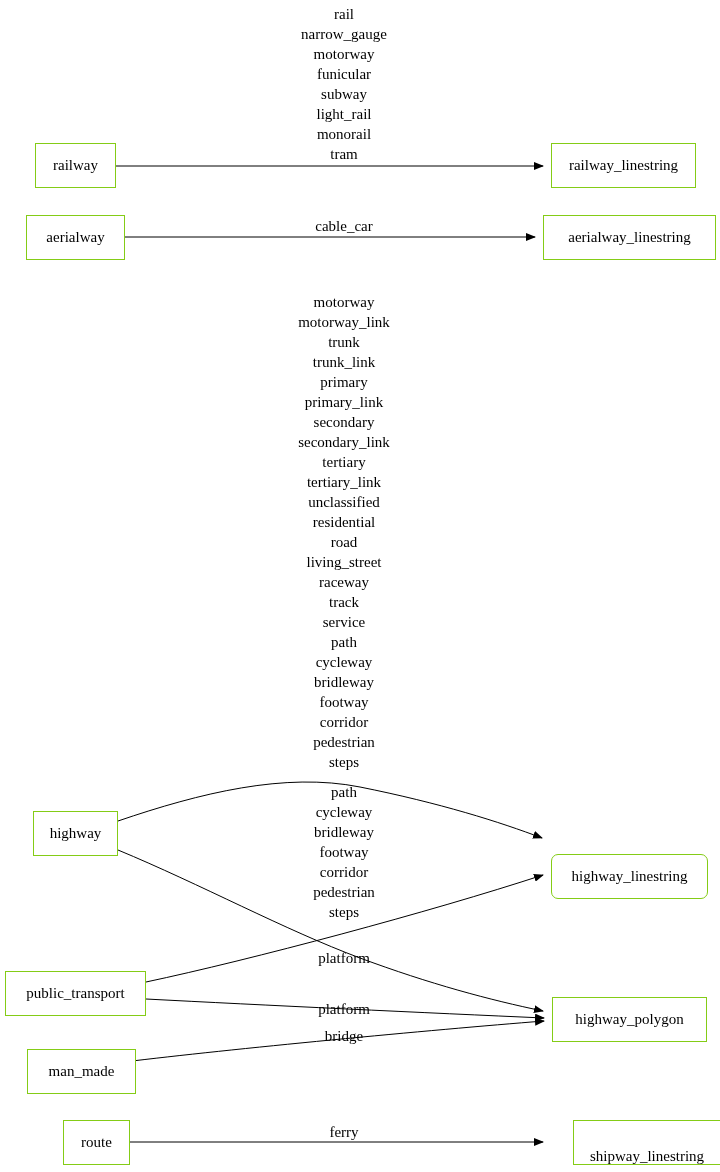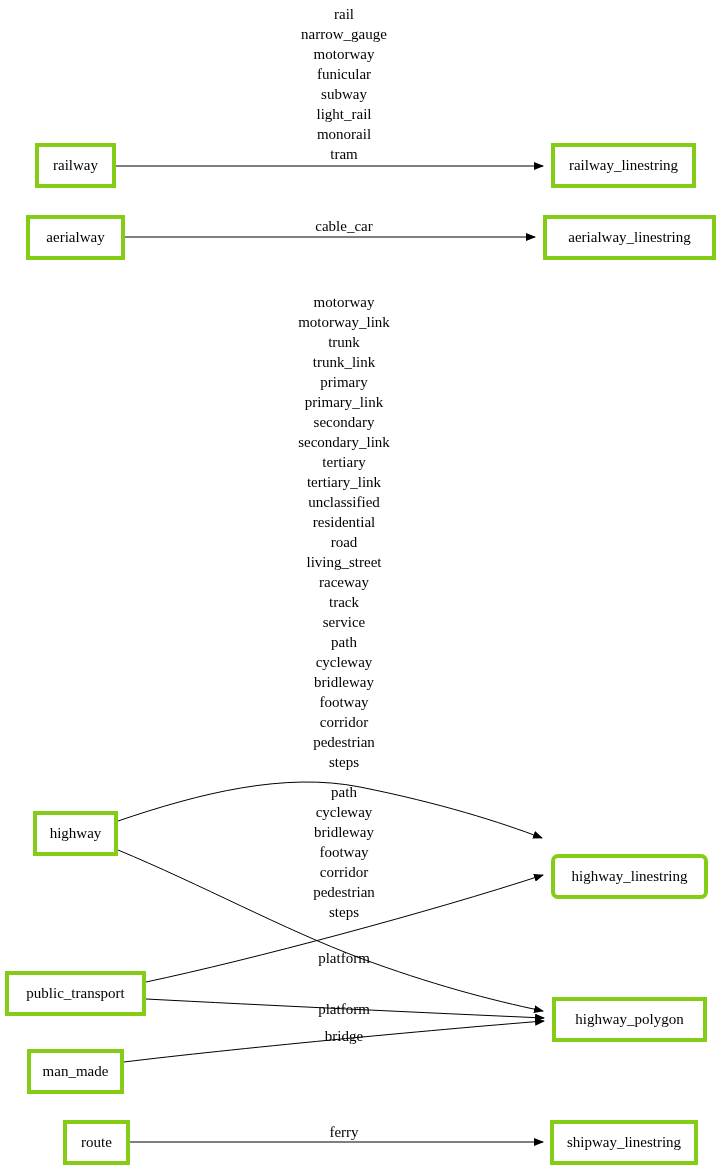--- a/index.html
+++ b/index.html
@@ -21,21 +21,21 @@
     position: absolute;
     left: 0;
     top: 0;
     width: 720px;
     height: 1172px;
     pointer-events: none;
   }
   .node {
     position: absolute;
     box-sizing: border-box;
-    border: 4px solid #84cc16;
+    border: 1px solid #84cc16;
     background: #ffffff;
     display: flex;
     align-items: center;
     justify-content: center;
     font-size: 15px;
     line-height: 1;
     white-space: nowrap;
   }
   .edge-label {
     position: absolute;
@@ -85,27 +85,27 @@
       </div>
       <div class="node" style="left: 551px; top: 854px; width: 157px; height: 45px; border-radius: 7px;">
         <span>highway_linestring</span>
       </div>
       <div class="node" style="left: 5px; top: 971px; width: 141px; height: 45px;">
         <span>public_transport</span>
       </div>
       <div class="node" style="left: 552px; top: 997px; width: 155px; height: 45px;">
         <span>highway_polygon</span>
       </div>
-      <div class="node" style="left: 27px; top: 1049px; width: 97px; height: 45px; text-align: center;">
+      <div class="node" style="left: 27px; top: 1049px; width: 109px; height: 45px; text-align: center;">
         <span>man_made</span>
       </div>
       <div class="node" style="left: 24px; top: 1120px; width: 67px; height: 45px; margin-left: 39px;">
         <span>route</span>
       </div>
-      <div class="node" style="left: 550px; top: 1120px; width: 148px; height: 45px;">
+      <div class="node" style="left: 573px; top: 1120px; width: 148px; height: 45px; align-items: flex-end;">
         <span>shipway_linestring</span>
       </div>
     </div>
   <div id="label-layer">
       <div class="edge-label" style="left: 344px; top: 4px;">rail
 narrow_gauge
 motorway
 funicular
 subway
 light_rail

